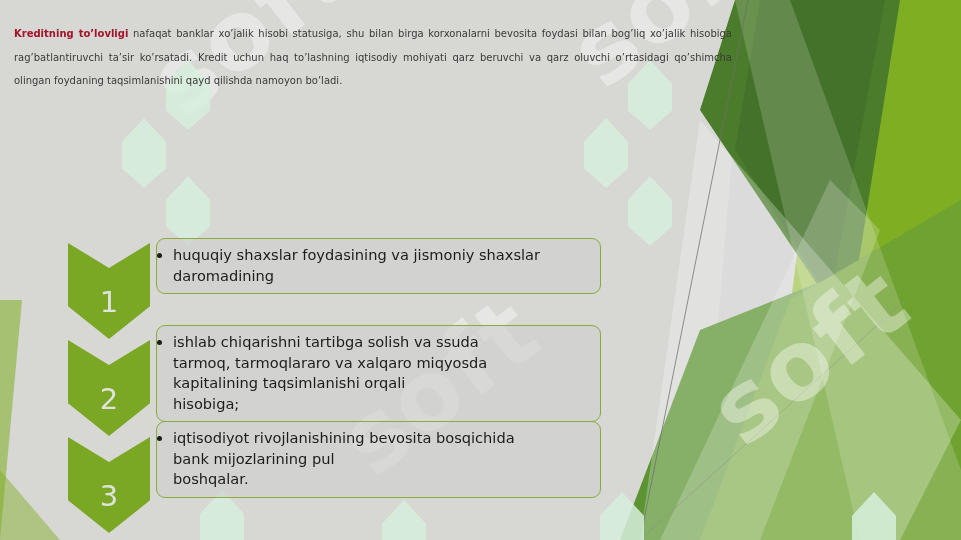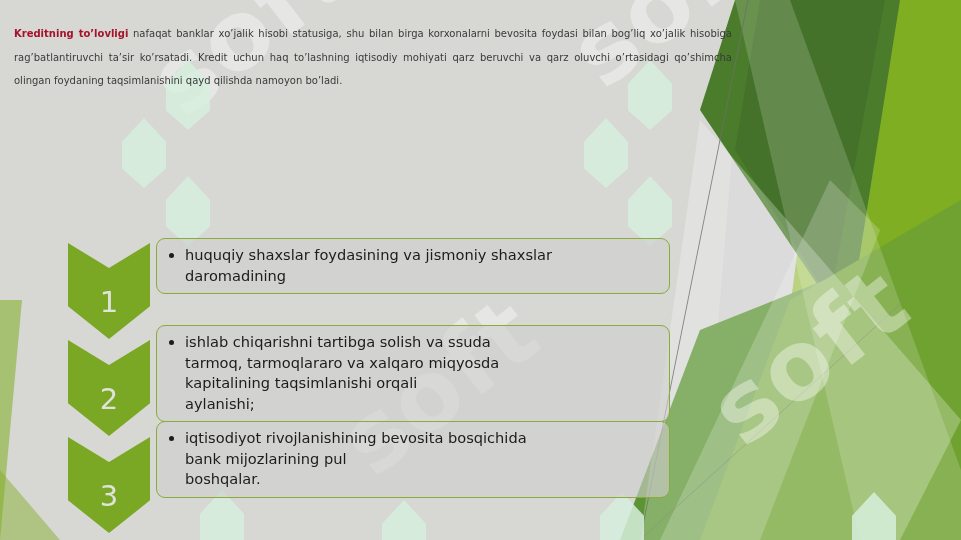--- a/index.html
+++ b/index.html
@@ -96,26 +96,26 @@
     font-family: "DejaVu Sans", "Liberation Sans", sans-serif;
   }
   .chev-1 { top: 243px; }
   .chev-2 { top: 340px; }
   .chev-3 { top: 437px; }
 
   
   .callout {
     position: absolute;
     left: 156px;
-    width: 514px;
+    width: 445px;
     border: 1px solid #8aab3c;
     border-radius: 9px;
     background: rgba(207,207,207,0.62);
     box-sizing: border-box;
-    padding: 6px 10px 7px 12px;
+    padding: 6px 10px 7px 0;
   }
   .callout ul {
     margin: 0;
     padding: 0 0 0 16px;
     list-style: disc;
   }
   .callout li {
     color: #1c1c1c;
     font-size: 14.6px;
     line-height: 20.5px;
@@ -200,21 +200,21 @@
       </li>
     </ul>
   </div>
 
   <div class="callout co-2">
     <ul>
       <li>
         <span class="ln">ishlab chiqarishni tartibga solish va ssuda</span>
         <span class="ln">tarmoq, tarmoqlararo va xalqaro miqyosda</span>
         <span class="ln">kapitalining taqsimlanishi orqali</span>
-        <span class="ln">aylanishi;</span>
+        <span class="ln">hisobiga;</span>
       </li>
     </ul>
   </div>
 
   <div class="callout co-3">
     <ul>
       <li>
         <span class="ln">iqtisodiyot rivojlanishining bevosita bosqichida</span>
         <span class="ln">bank mijozlarining pul</span>
         <span class="ln">boshqalar.</span>

